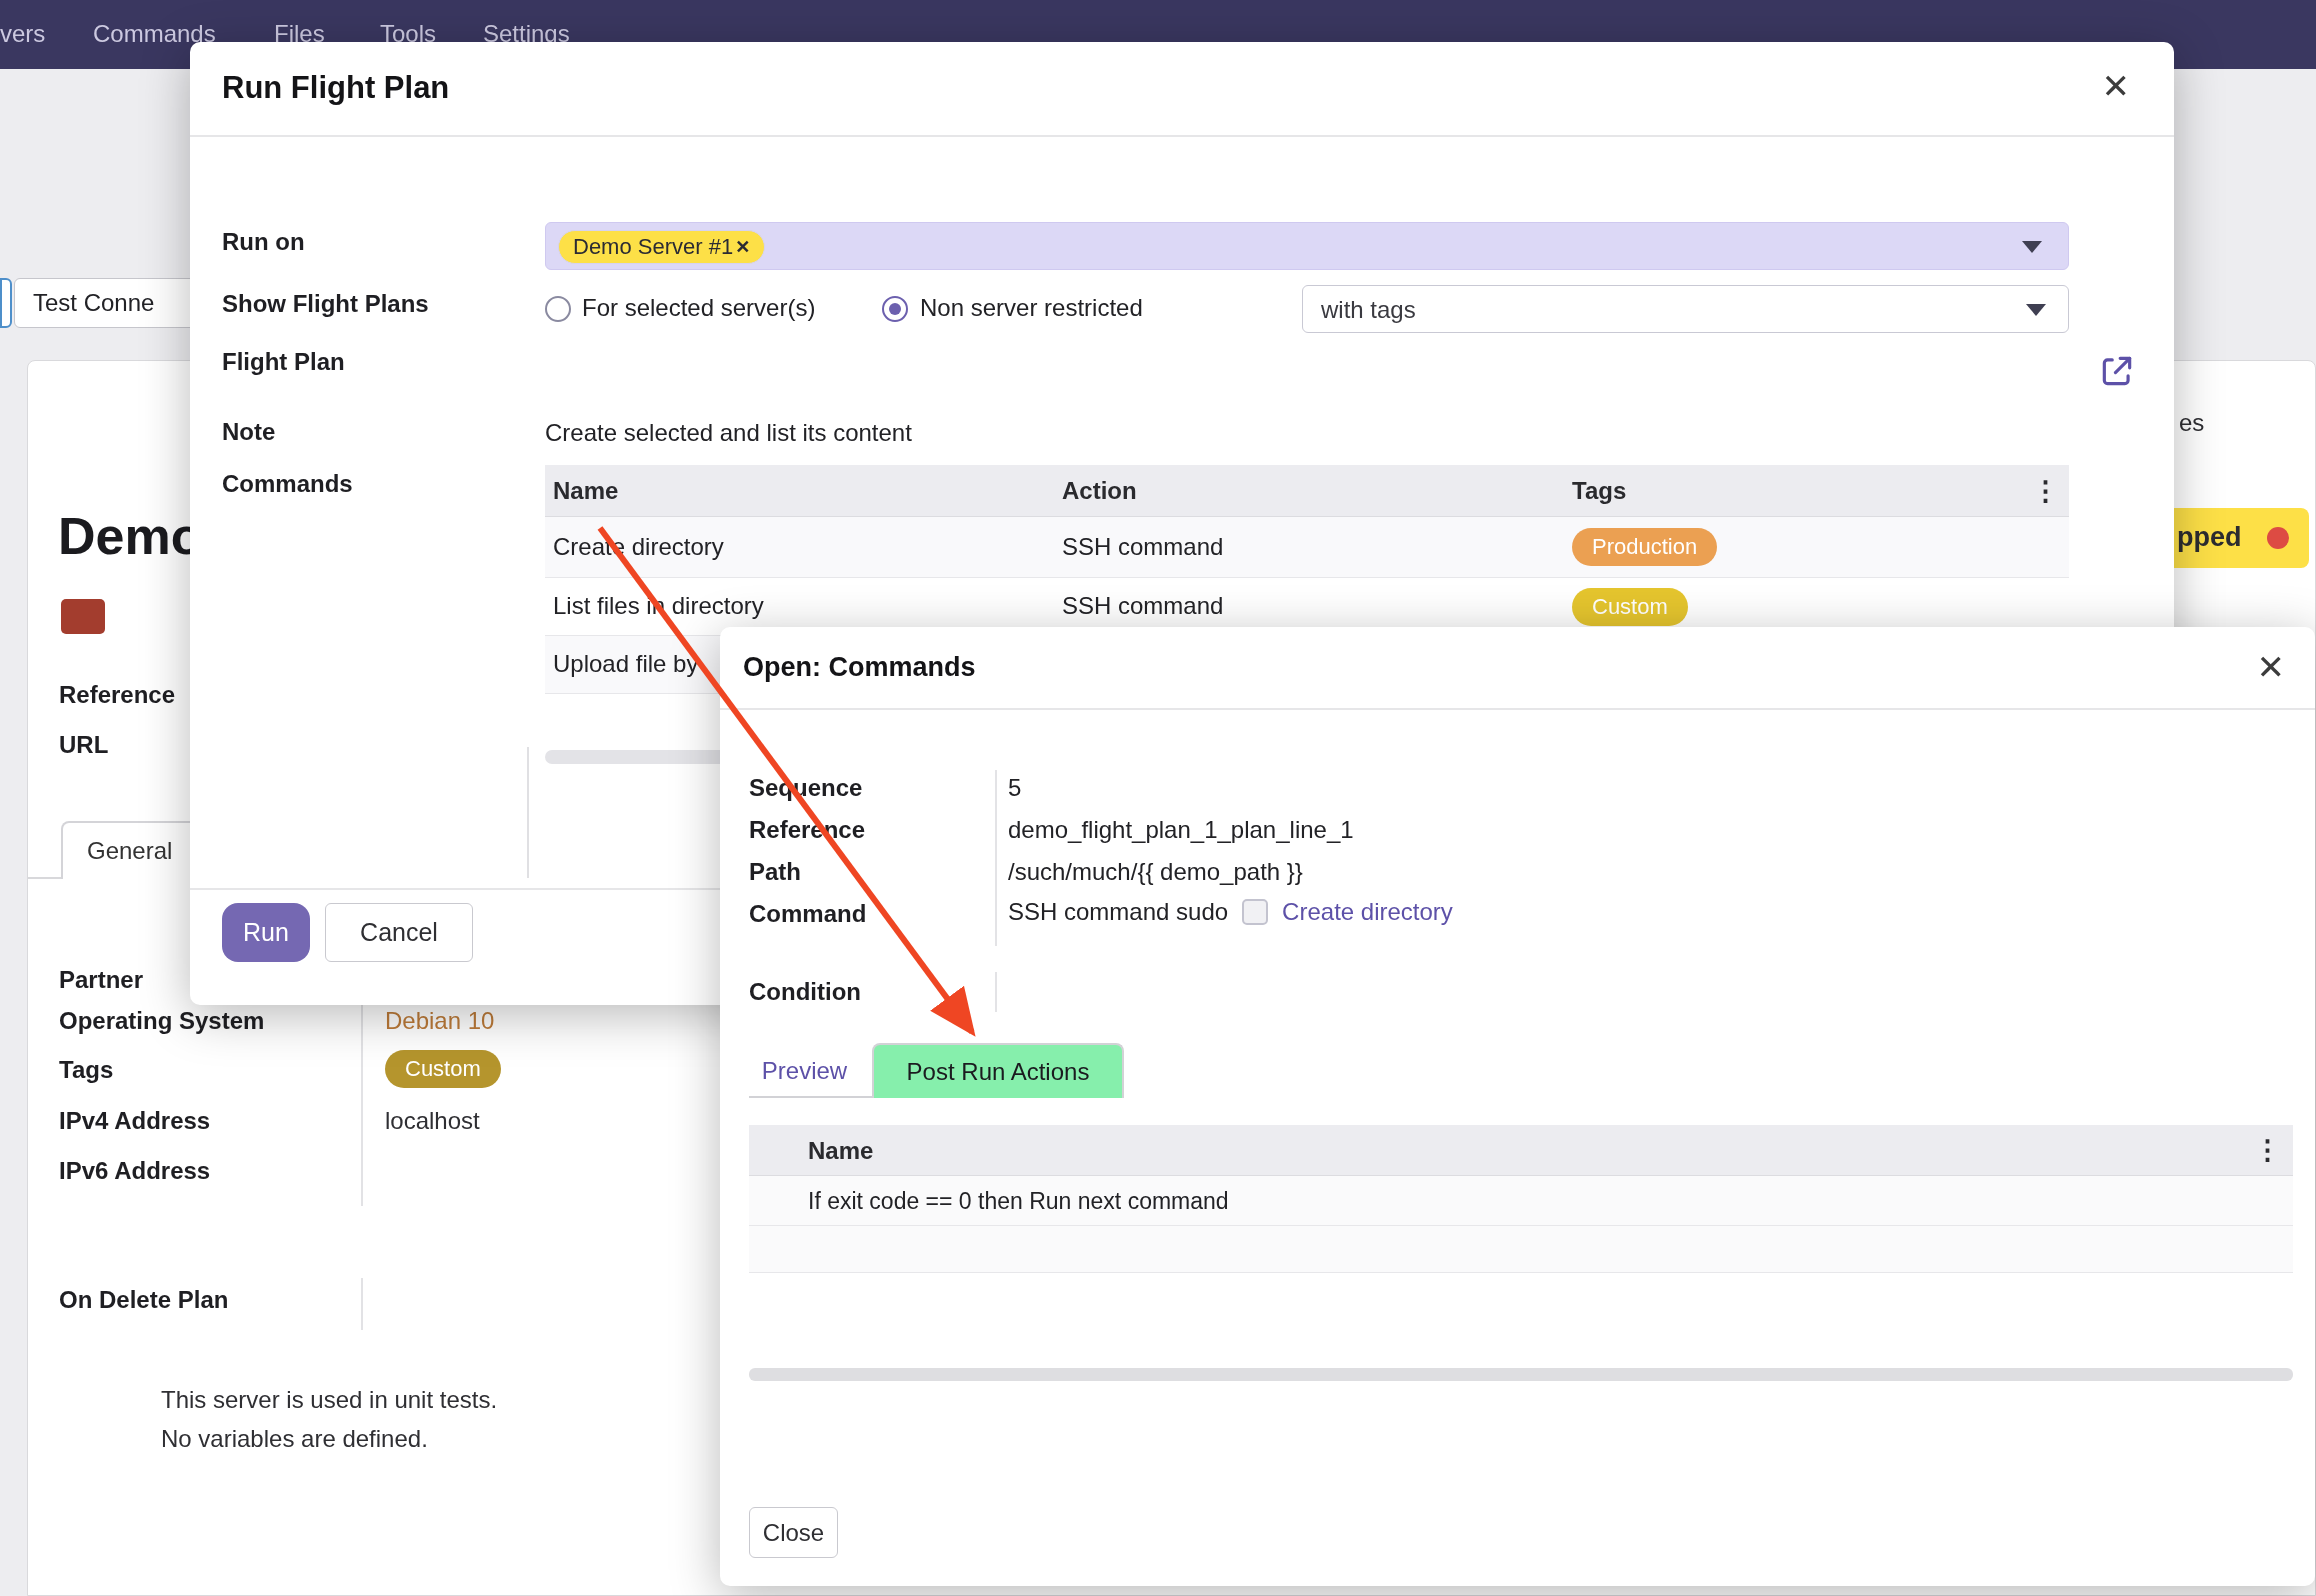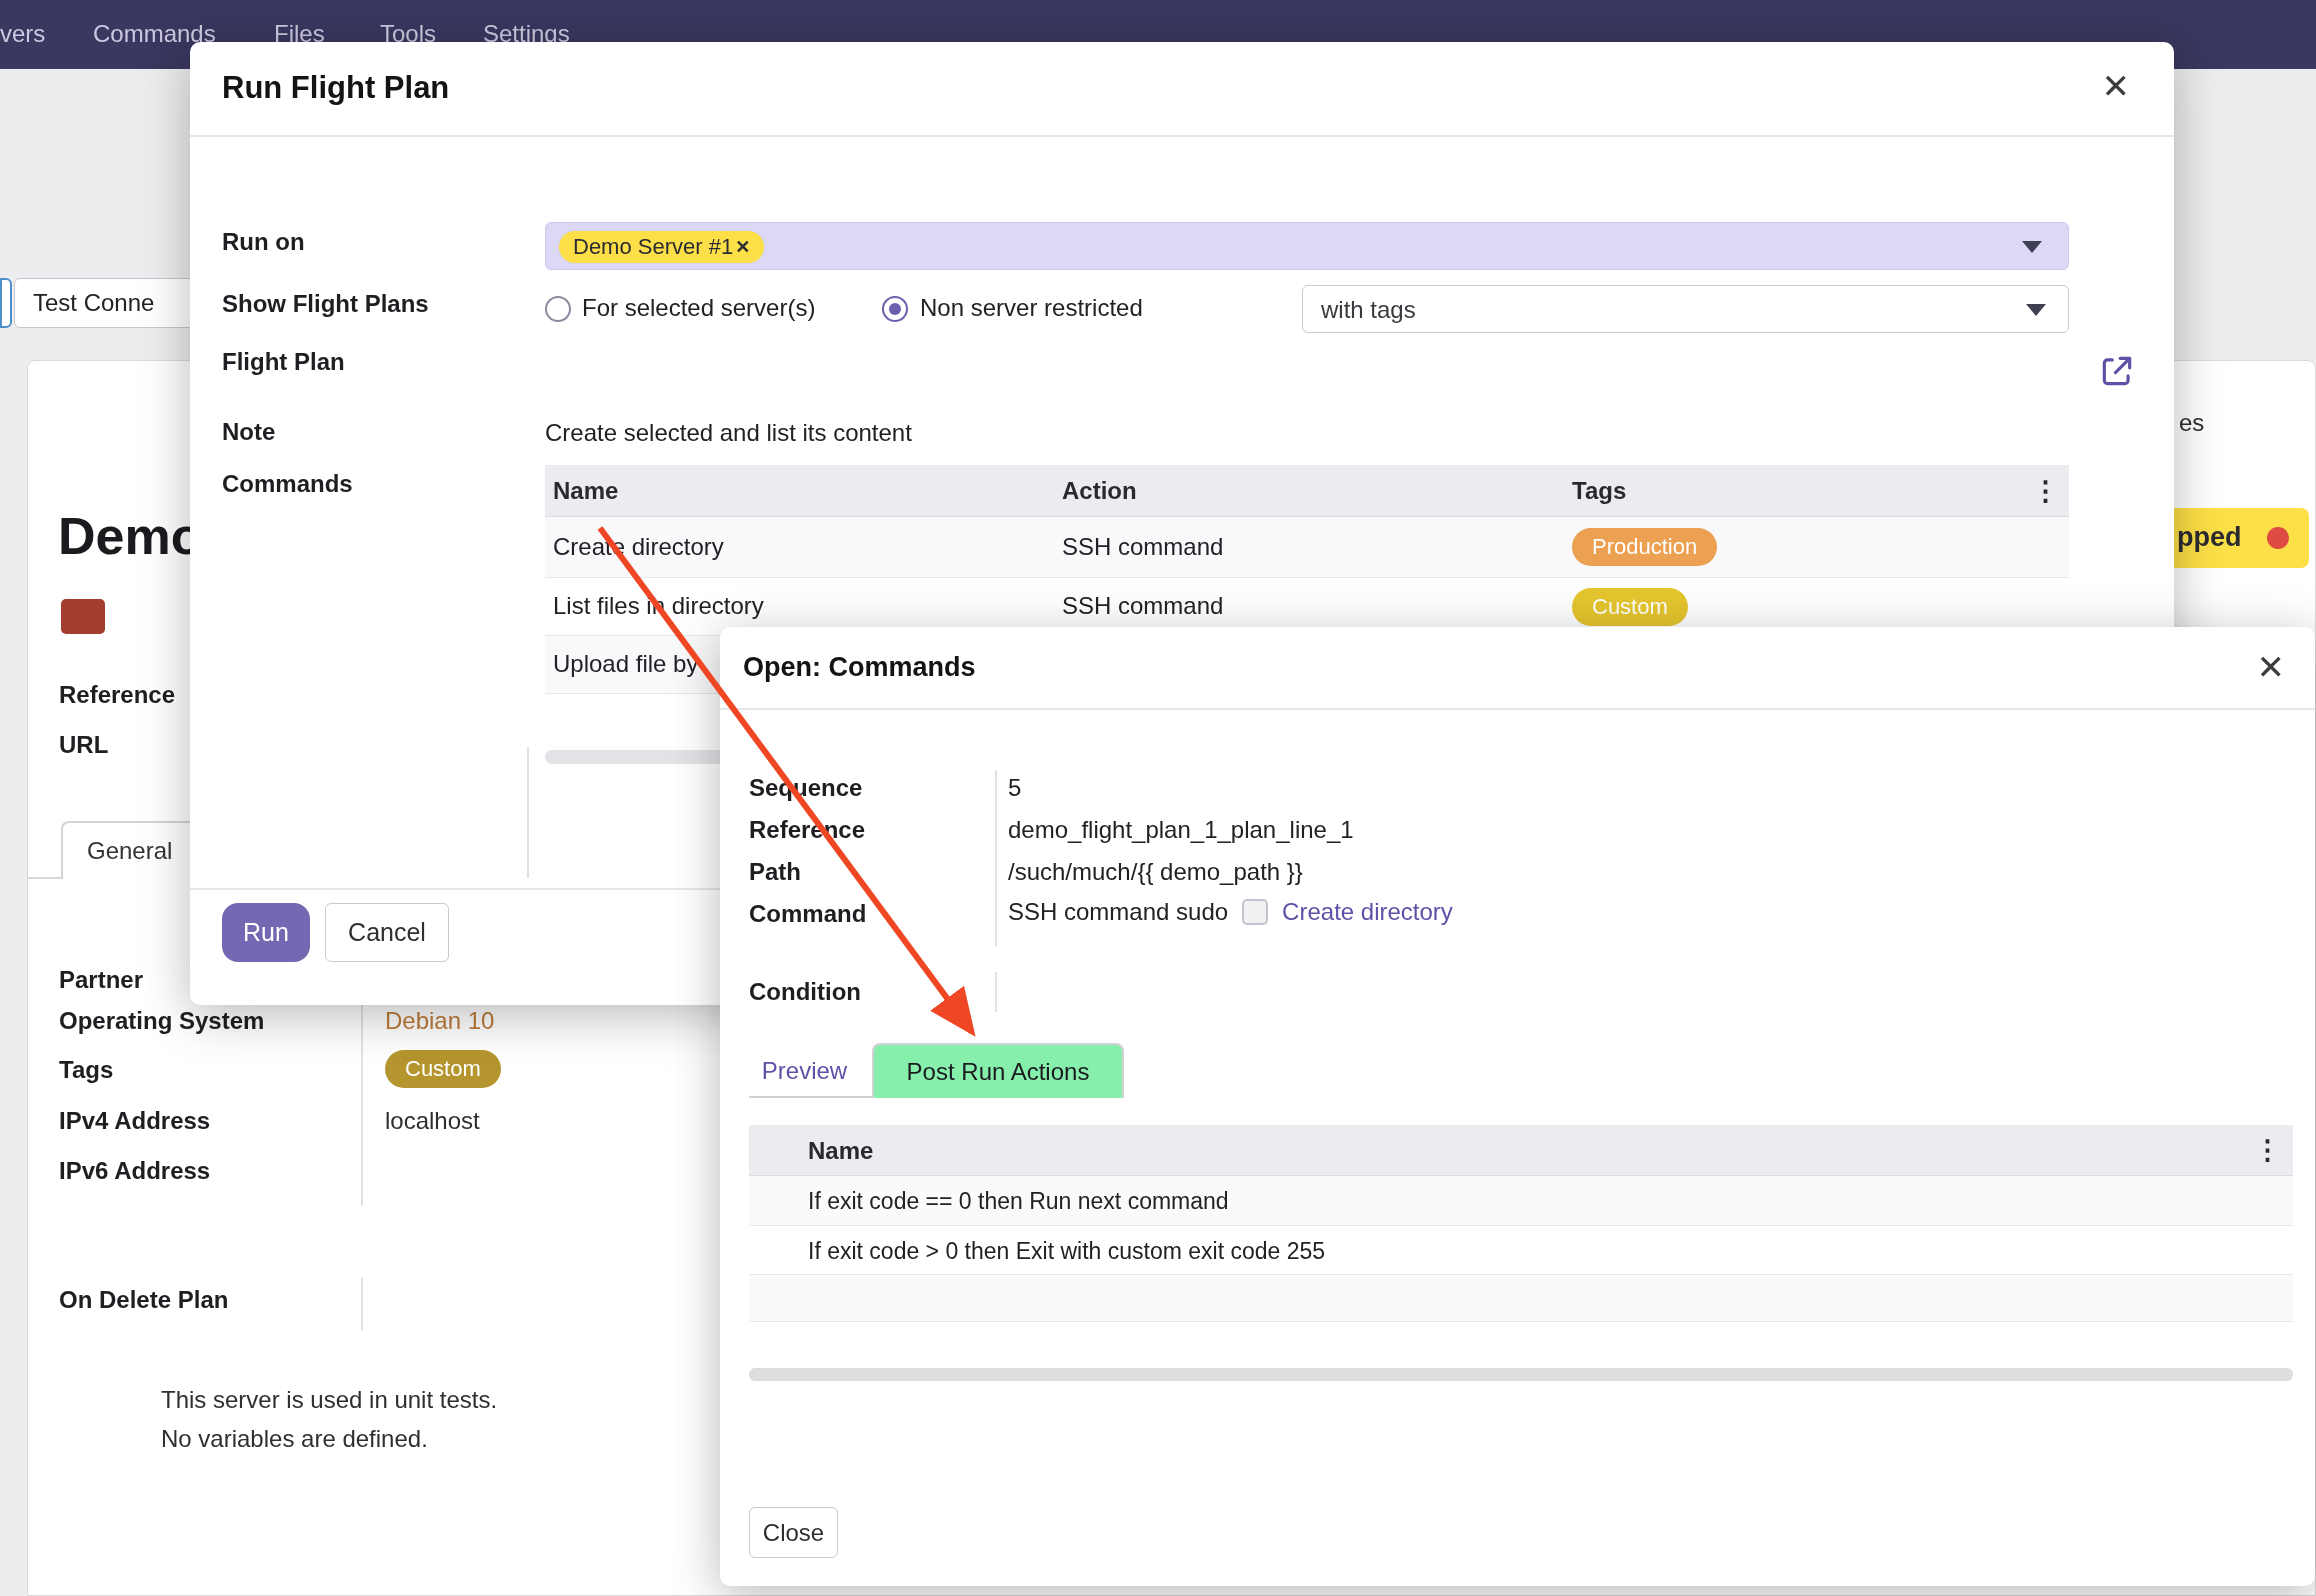--- a/index.html
+++ b/index.html
@@ -159,21 +159,21 @@
       <div style="position:relative;height:58px;background:#f9f9fb;border-bottom:1px solid #e7e7ea">
         <span class="abs t24" style="left:8px;top:14px">Upload file by</span>
       </div>
     </div>
 
     <div class="abs" style="left:337px;top:705px;width:2px;height:131px;background:#e0e0e3"></div>
     <div class="abs" style="left:355px;top:708px;width:1524px;height:14px;background:#e3e3e7;border-radius:7px"></div>
 
     <div class="abs hline" style="left:0;top:846px;width:1984px"></div>
     <div class="abs btn primary" style="left:32px;top:861px;width:88px;height:59px">Run</div>
-    <div class="abs btn plain" style="left:135px;top:861px;width:124px;height:59px">Cancel</div>
+    <div class="abs btn plain" style="left:135px;top:861px;width:148px;height:59px">Cancel</div>
   </div>
 
   <div class="abs modal" style="left:720px;top:627px;width:1595px;height:959px;z-index:20">
     <div class="abs" style="left:23px;top:25px;font-size:27px;font-weight:bold;color:#141417">Open: Commands</div>
     <div class="abs close-x" style="right:30px;top:20px">✕</div>
     <div class="abs hline" style="left:0;top:81px;width:1595px"></div>
 
     <div class="abs lbl" style="left:29px;top:147px">Sequence</div>
     <div class="abs lbl" style="left:29px;top:189px">Reference</div>
     <div class="abs lbl" style="left:29px;top:231px">Path</div>
@@ -200,23 +200,20 @@
       <span style="font-size:24px;color:#1b1b1f">Post Run Actions</span>
     </div>
 
     <div class="abs" style="left:29px;top:498px;width:1544px">
       <div class="tbl-head" style="position:relative;height:51px">
         <span class="abs" style="left:59px;top:12px">Name</span>
         <span class="abs dots" style="right:12px;top:9px">⋮</span>
       </div>
       <div style="position:relative;height:50px;background:#fafafb;border-bottom:1px solid #e7e7ea">
         <span class="abs" style="left:59px;top:12px;font-size:23px;color:#222226">If exit code == 0 then Run next command</span>
-      </div>
-      <div style="position:relative;height:49px;background:#fff;border-bottom:1px solid #e7e7ea">
-        <span class="abs" style="left:59px;top:12px;font-size:23px;color:#222226">If exit code &gt; 0 then Exit with custom exit code 255</span>
       </div>
       <div style="position:relative;height:47px;background:#fafafb;border-bottom:1px solid #e7e7ea"></div>
     </div>
 
     <div class="abs" style="left:29px;top:741px;width:1544px;height:13px;background:#dedee1;border-radius:6px"></div>
 
     <div class="abs btn plain" style="left:29px;top:880px;width:89px;height:51px;font-size:24px">Close</div>
   </div>
 
   <svg id="arrow-overlay" width="2316" height="1596">

